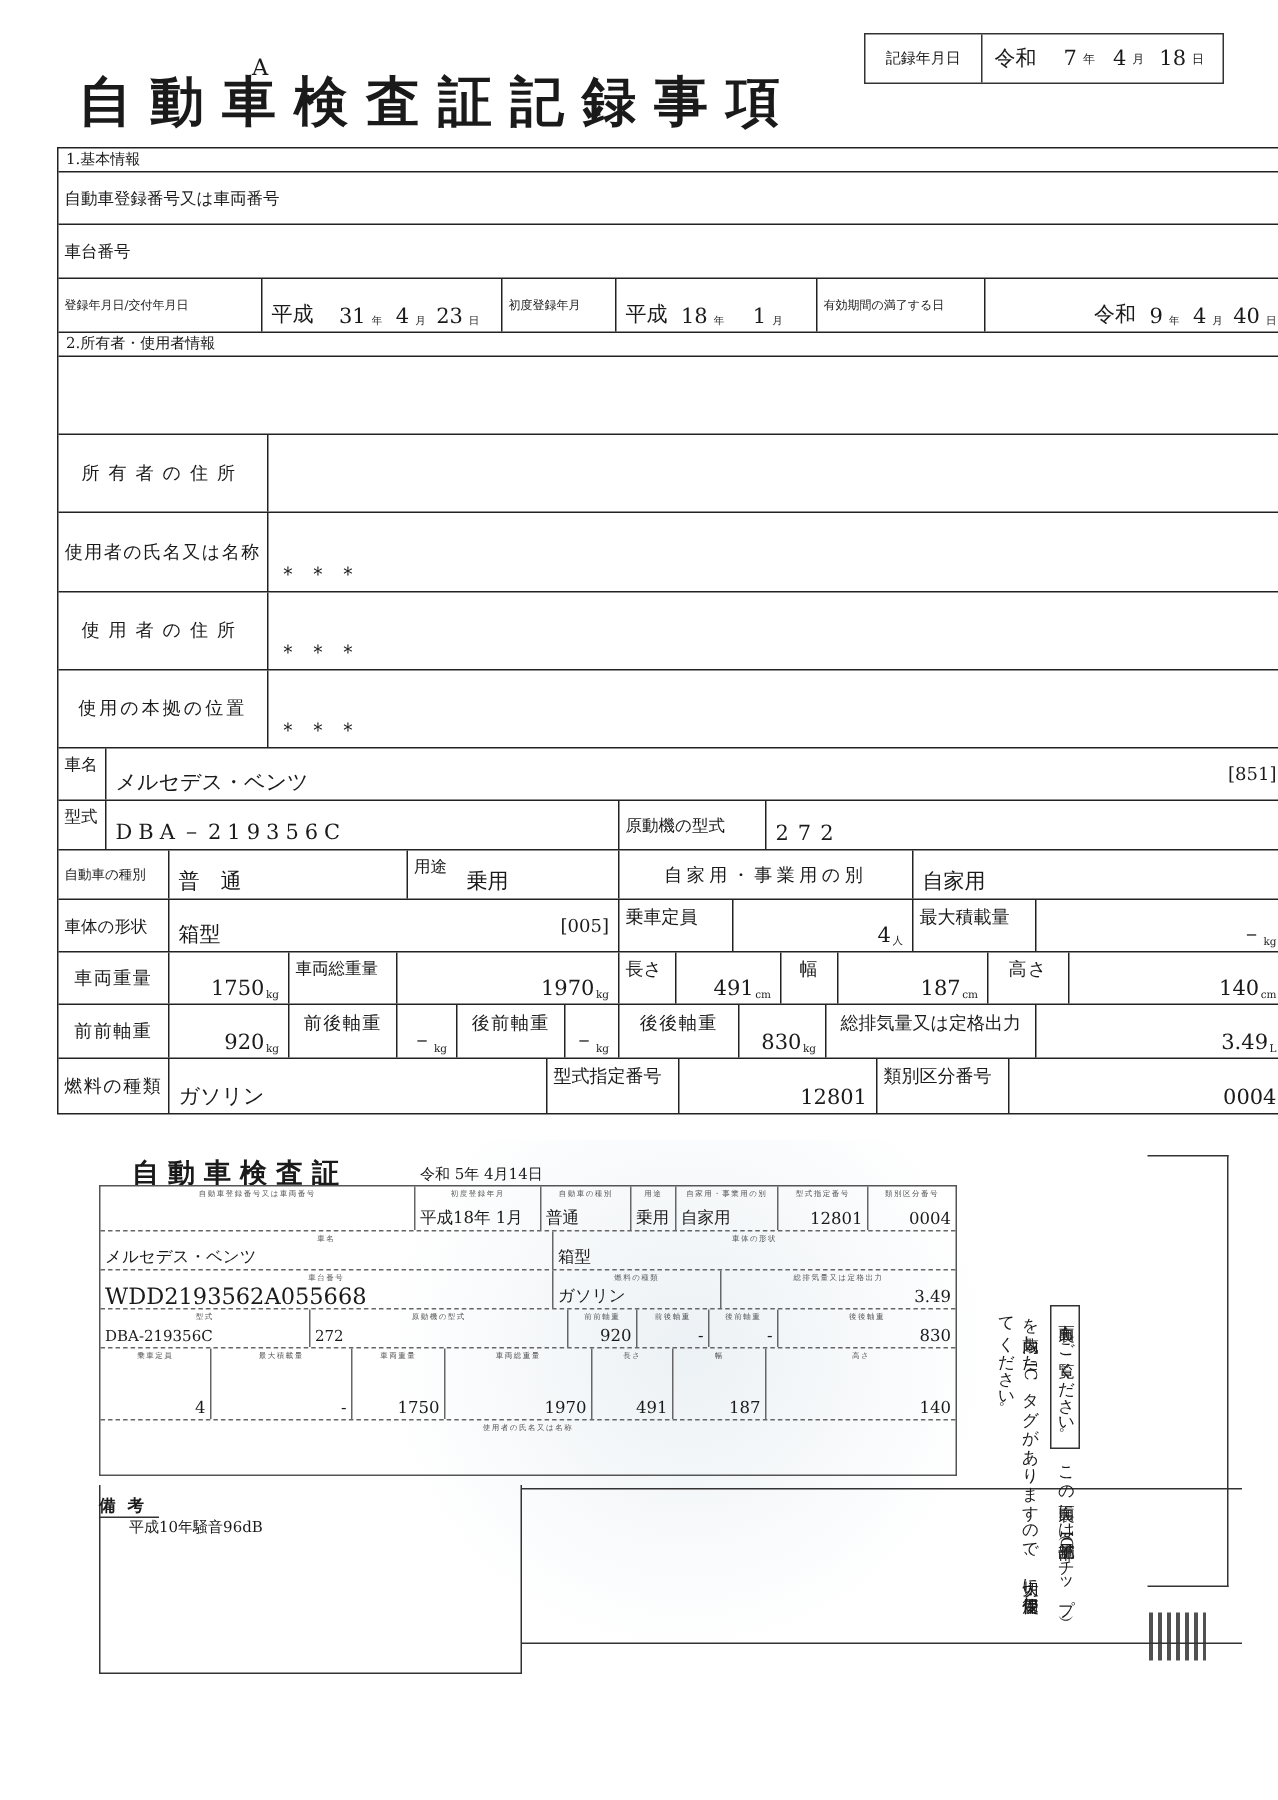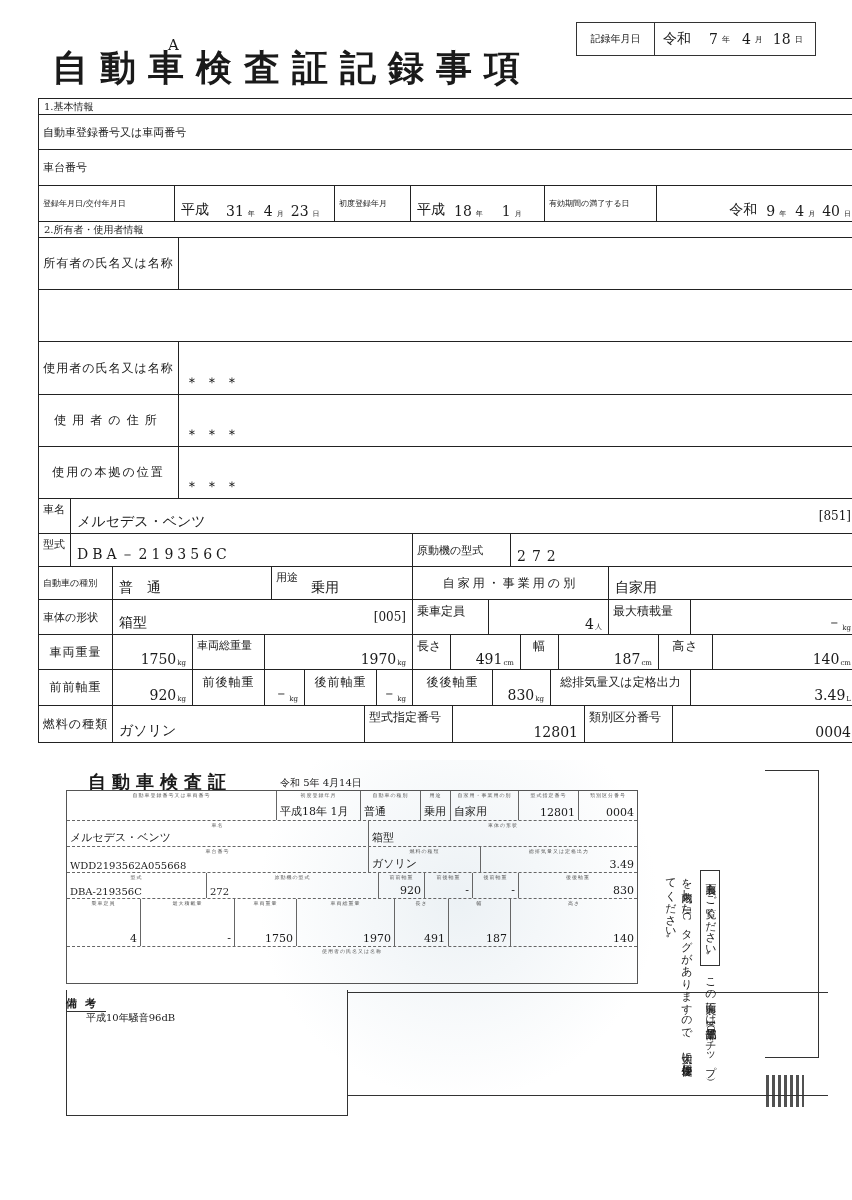--- a/index.html
+++ b/index.html
@@ -109,24 +109,24 @@
         <span class="unit">年</span>
       <span style="margin-left:6px">4</span>
         <span class="unit">月</span>
       <span style="margin-left:4px">40</span>
         <span class="unit">日</span>
     </div>
   </div>
 
   <div class="sec-hdr">2.所有者・使用者情報</div>
   <div class="row" style="height:52px">
-    <div class="cell cl-c" style="width:140px">所有者の氏名又は名称</div>
     <div class="cell cv stars" style="flex:1"></div>
   </div>
   <div class="row" style="height:52px">
+    <div class="cell cl-c wide-label" style="width:140px">所有者の住所</div>
     <div class="cell cv stars" style="flex:1"></div>
   </div>
   <div class="row" style="height:53px">
     <div class="cell cl-c" style="width:140px">使用者の氏名又は名称</div>
     <div class="cell cv stars" style="flex:1">＊＊＊</div>
   </div>
   <div class="row" style="height:52px">
     <div class="cell cl-c wide-label" style="width:140px">使用者の住所</div>
     <div class="cell cv stars" style="flex:1">＊＊＊</div>
   </div>
@@ -277,21 +277,21 @@
           <div class="ct-val">メルセデス・ベンツ</div>
         </div>
       <div class="ct-cell" style="flex:1">
           <div class="ct-lbl">車体の形状</div>
           <div class="ct-val">箱型</div>
         </div>
     </div>
     <div class="ct-row" style="height:26px">
       <div class="ct-cell" style="width:302px">
           <div class="ct-lbl">車台番号</div>
-          <div class="ct-val" style="font-size:10px">WDD2193562A055668</div>
+          <div class="ct-val" style="font-size:15px">WDD2193562A055668</div>
         </div>
       <div class="ct-cell" style="width:112px">
           <div class="ct-lbl">燃料の種類</div>
           <div class="ct-val">ガソリン</div>
         </div>
       <div class="ct-cell" style="flex:1">
           <div class="ct-lbl">総排気量又は定格出力</div>
           <div class="ct-val ct-r">3.49</div>
         </div>
     </div>

